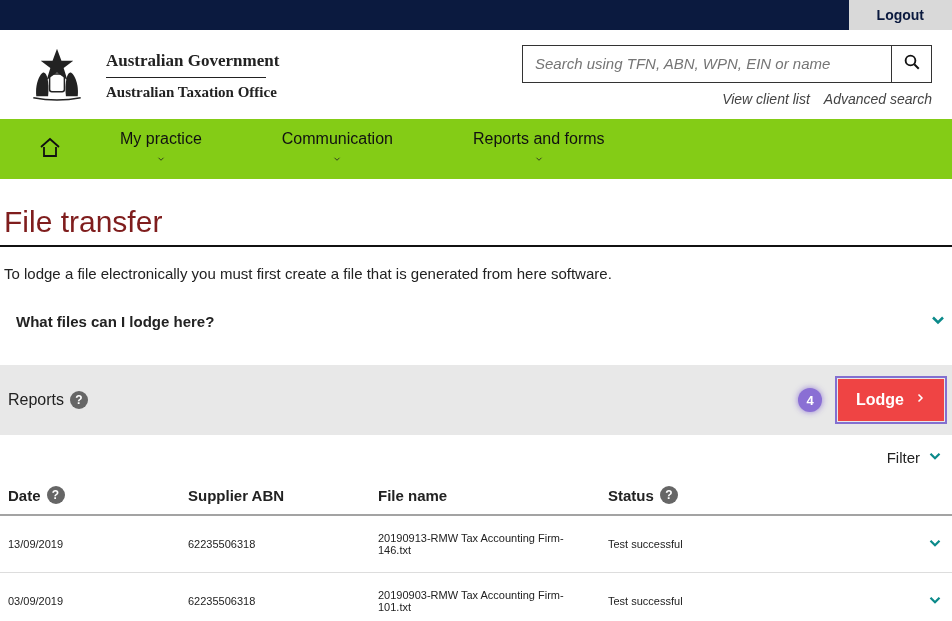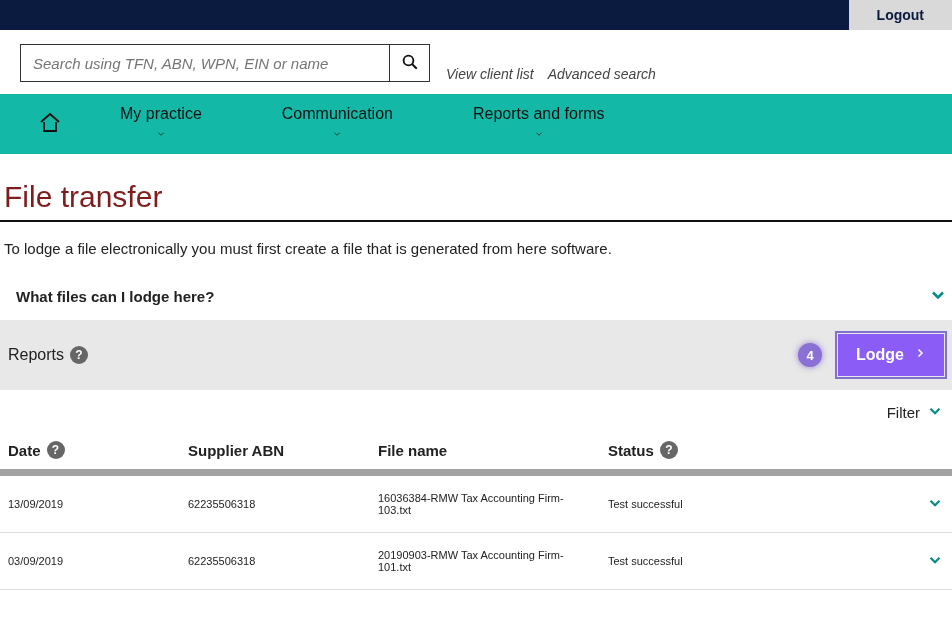--- a/index.html
+++ b/index.html
@@ -12,56 +12,56 @@
 
     
     .header-row { display: flex; align-items: center; justify-content: space-between; padding: 14px 20px 12px 20px; }
     .crest-block { display: flex; align-items: center; gap: 12px; }
     .crest-svg { width: 74px; height: 60px; }
     .crest-text { display: flex; flex-direction: column; gap: 6px; font-family: "Times New Roman", serif; }
     .crest-line1 { font-size: 17px; font-weight: bold; color: #222; }
     .crest-divider { height: 1px; width: 160px; background: #222; }
     .crest-line2 { font-size: 15px; font-weight: bold; color: #222; }
 
-    .search-col { display: flex; flex-direction: row; align-items: flex-end; gap: 16px; }
+    .search-col { display: flex; flex-direction: column; align-items: flex-end; gap: 8px; }
     .search-box { display: flex; border: 1px solid #333; height: 38px; width: 410px; }
     .search-input { flex: 1; border: none; padding: 0 12px; font-size: 15px; font-style: italic; color: #666; outline: none; }
     .search-btn { width: 40px; border: none; background: #fff; border-left: 1px solid #333; cursor: pointer; display: flex; align-items: center; justify-content: center; }
     .search-links { display: flex; gap: 14px; font-size: 14px; color: #444; }
     .search-links span { cursor: pointer; font-style: italic; }
 
     
-    .mainnav { background: #14b8a6; height: 60px; display: flex; align-items: center; padding: 0 20px; gap: 0; }
+    .mainnav { background: #84cc16; height: 60px; display: flex; align-items: center; padding: 0 20px; gap: 0; }
     .nav-home { width: 60px; display: flex; align-items: center; justify-content: center; cursor: pointer; }
     .nav-item { display: flex; flex-direction: column; align-items: center; justify-content: center; padding: 0 40px; cursor: pointer; font-size: 16px; color: #111; height: 60px; }
     .nav-item .chev { margin-top: 2px; }
 
     
     .page-title-wrap { padding: 26px 4px 6px 4px; border-bottom: 2px solid #111; margin: 0 0 8px 0;}
     .page-title { font-size: 30px; font-weight: 300; color: #7f1d1d; }
 
     .intro-text { padding: 10px 4px 20px 4px; font-size: 15px; color: #222; }
 
     
     .accordion { display: flex; justify-content: space-between; align-items: center; padding: 8px 4px 12px 16px; cursor: pointer; }
     .accordion-label { font-weight: bold; font-size: 15px; }
 
     
-    .reports-bar { background: #e8e8e8; display: flex; align-items: center; justify-content: space-between; padding: 14px 8px 14px 8px; }
+    .reports-bar { background: #e8e8e8; display: flex; align-items: center; justify-content: space-between; padding: 14px 8px 14px 8px; margin-top: 20px; }
     .reports-left { display: flex; align-items: center; gap: 6px; font-size: 16px; }
     .reports-right { display: flex; align-items: center; gap: 16px; }
     .count-badge { width: 24px; height: 24px; border-radius: 50%; background: #8a6fd4; color: #fff; font-weight: bold; font-size: 13px; display: flex; align-items: center; justify-content: center; box-shadow: 0 0 6px rgba(138,111,212,0.9); }
-    .lodge-btn { background: #8b5cf6; color: #fff; font-weight: bold; padding: 12px 18px; display: flex; align-items: center; gap: 10px; cursor: pointer; outline: 2px solid #836fd0; outline-offset: 1px; font-size: 16px; }
+    .lodge-btn { background: #ef4444; color: #fff; font-weight: bold; padding: 12px 18px; display: flex; align-items: center; gap: 10px; cursor: pointer; outline: 2px solid #836fd0; outline-offset: 1px; font-size: 16px; }
 
     
     .filter-row { display: flex; justify-content: flex-end; align-items: center; gap: 6px; padding: 12px 8px 8px 8px; font-weight: normal; font-size: 15px; cursor: pointer; }
 
     
     .tbl { width: 100%; border-collapse: collapse; }
-    .tbl th { text-align: left; font-weight: bold; font-size: 15px; padding: 10px 8px; border-bottom: 7px solid #a3a3a3; }
+    .tbl th { text-align: left; font-weight: bold; font-size: 15px; padding: 10px 8px; border-bottom: 2px solid #a3a3a3; }
     .tbl td { padding: 16px 8px; border-bottom: 1px solid #ddd; font-size: 11px; vertical-align: middle; }
     .th-inner { display: flex; align-items: center; gap: 6px; }
     .row-chev { text-align: right; width: 30px; cursor: pointer; }
 
     .help-icon { width: 18px; height: 18px; border-radius: 50%; background: #666; color:#fff; display: inline-flex; align-items: center; justify-content: center; font-size: 12px; font-weight: bold; cursor: pointer; }
     .chevron-down-teal svg polyline { stroke: #0b8a8a; }
     .chevron-down-white svg polyline { stroke: #fff; }
     .chevron-right-white svg polyline { stroke: #fff; }
     .chevron-down-dark svg polyline { stroke: #222; }
 
@@ -73,20 +73,36 @@
 </head>
 <body>
 
 <div class="topbar">
   <div class="logout-block">
     <span>Logout</span>
   </div>
 </div>
 
 <div class="header-row">
+  <div class="crest-block">
+    <span>
+      <svg class="crest-svg" viewBox="0 0 100 80">
+        <polygon points="50,6 56,22 72,22 59,32 64,48 50,38 36,48 41,32 28,22 44,22" fill="#222"></polygon>
+        <path d="M22 70 C20 52 28 38 32 38 C36 38 40 50 38 70 Z" fill="#222"></path>
+        <path d="M78 70 C80 52 72 38 68 38 C64 38 60 50 62 70 Z" fill="#222"></path>
+        <rect x="40" y="40" width="20" height="24" rx="3" fill="none" stroke="#222" stroke-width="2"></rect>
+        <path d="M18 72 Q50 78 82 72" fill="none" stroke="#222" stroke-width="2"></path>
+      </svg>
+    </span>
+    <div class="crest-text">
+      <span class="crest-line1">Australian Government</span>
+      <div class="crest-divider"></div>
+      <span class="crest-line2">Australian Taxation Office</span>
+    </div>
+  </div>
 
   <div class="search-col">
     <div class="search-box">
       <input class="search-input" type="text" placeholder="Search using TFN, ABN, WPN, EIN or name" style="">
       <button class="search-btn">
         <span>
           <svg width="18" height="18" viewBox="0 0 24 24">
               <circle cx="10" cy="10" r="6.5" fill="none" stroke="#111" stroke-width="2.5"></circle>
               <line x1="15" y1="15" x2="21" y2="21" stroke="#111" stroke-width="2.5"></line>
             </svg>
@@ -190,21 +206,21 @@
           <span class="help-icon">?</span>
         </div>
       </th>
       <th></th>
     </tr>
   </thead>
   <tbody>
     <tr>
       <td>13/09/2019</td>
       <td>62235506318</td>
-      <td>16036384-RMW Tax Accounting Firm-103.txt</td>
+      <td>20190913-RMW Tax Accounting Firm-146.txt</td>
       <td>Test successful</td>
       <td class="row-chev">
         <span class="chevron-down-teal"><svg width="18" height="18" viewBox="0 0 24 24">
               <polyline points="6 9 12 15 18 9" fill="none" stroke-width="3"></polyline>
             </svg></span>
       </td>
     </tr>
     <tr>
       <td>03/09/2019</td>
       <td>62235506318</td>

